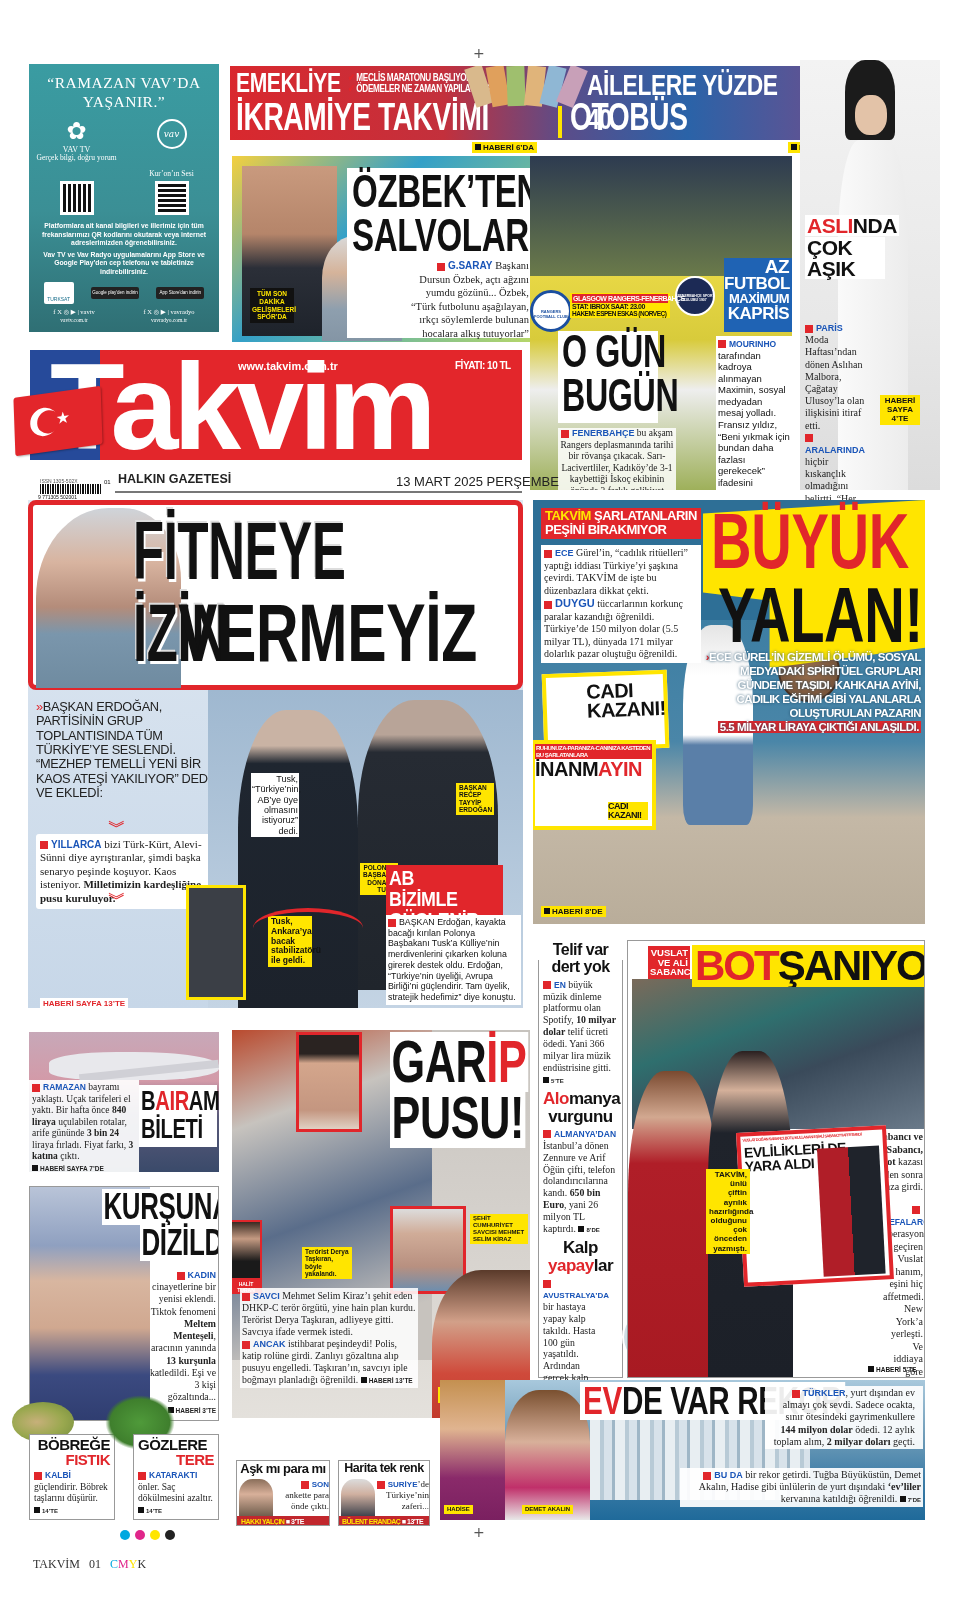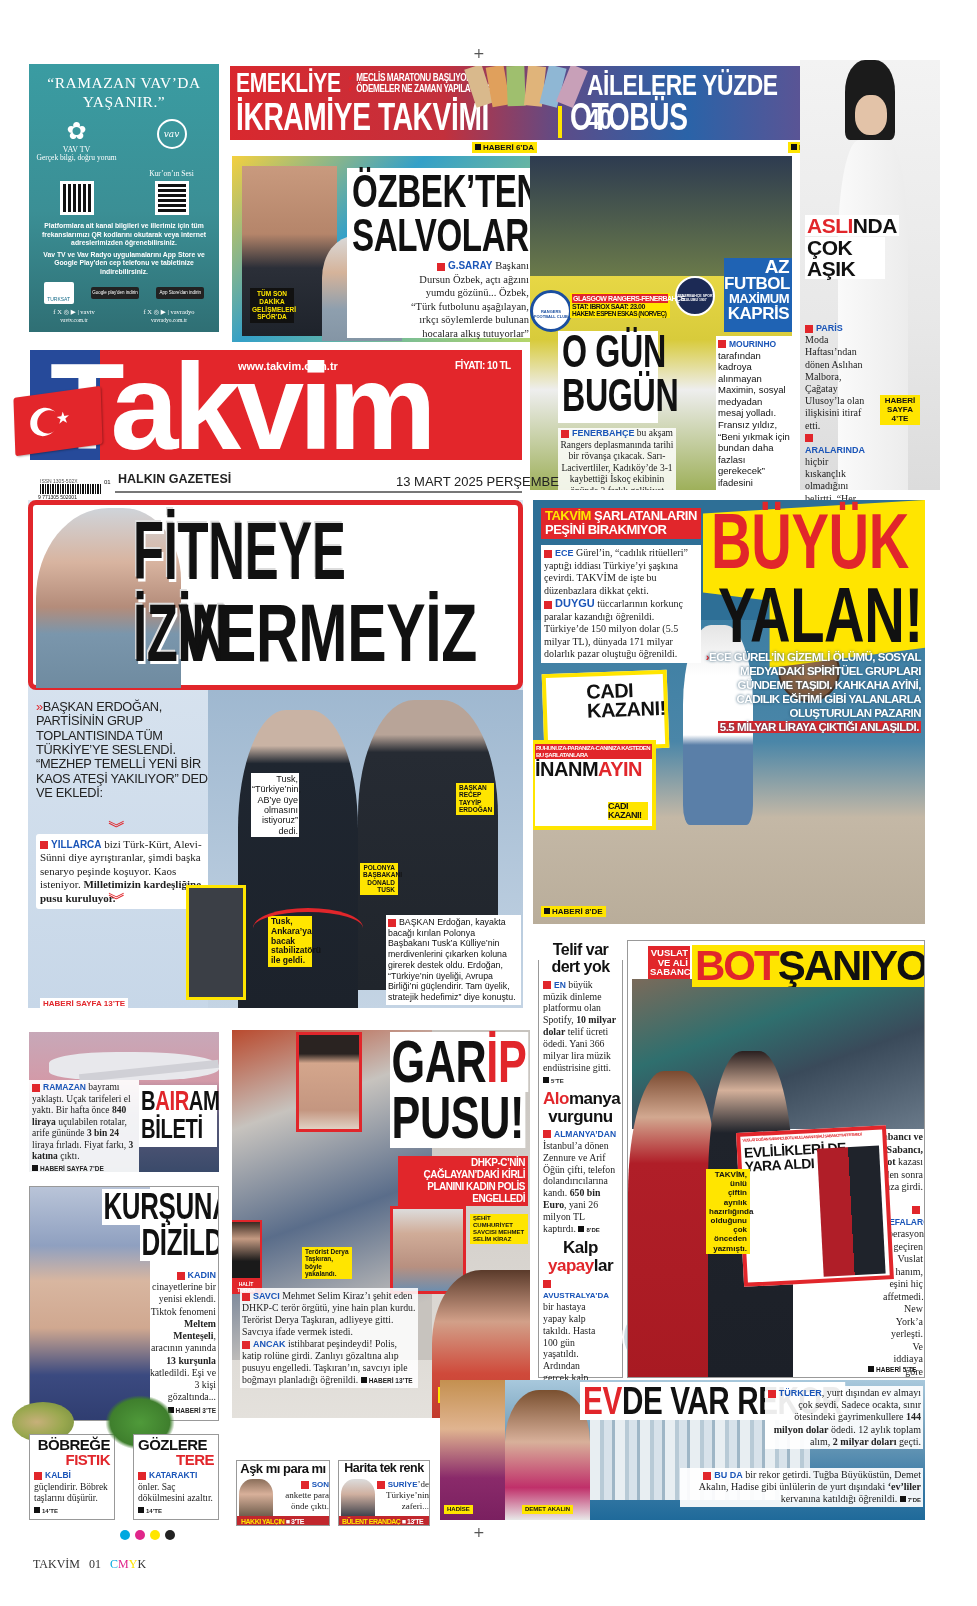--- a/index.html
+++ b/index.html
@@ -157,20 +157,24 @@
   <div class="abs" style="left:180px;top:190px;width:315px;height:318px;background:linear-gradient(180deg,#9fb8d0 0%,#c4d4e4 100%)">
     <div style="position:absolute;left:30px;top:20px;width:120px;height:298px;background:linear-gradient(180deg,#c9b3a4 0%,#c9b3a4 12%,#1f2630 18%,#1c222b 100%);border-radius:40% 40% 0 0"></div>
     <div style="position:absolute;left:150px;top:10px;width:140px;height:290px;background:linear-gradient(180deg,#b8a498 0%,#b8a498 12%,#262b33 18%,#20252c 100%);border-radius:40% 40% 0 0"></div>
   </div>
   <div class="abs sans" style="left:223px;top:273px;width:48px;background:#fff;font-size:9px;line-height:1.15;padding:1px;text-align:right">Tusk, “Türkiye’nin, AB’ye üye olmasını istiyoruz” dedi.</div>
   <div class="abs ybox" style="left:428px;top:283px;width:38px;font-size:6.5px">BAŞKAN RECEP TAYYİP ERDOĞAN</div>
   <div class="abs ybox" style="left:332px;top:363px;width:38px;font-size:6.5px;text-align:right">POLONYA BAŞBAKANI DONALD TUSK</div>
   <div class="abs" style="left:158px;top:385px;width:60px;height:115px;background:#3b3f46;border:3px solid #ffe500"></div>
   <div class="abs ybox" style="left:240px;top:416px;width:44px;font-size:8.5px">Tusk, Ankara’ya bacak stabilizatörü ile geldi.</div>
   <div class="abs" style="left:225px;top:408px;width:110px;height:40px;border-top:4px solid #e1262b;border-radius:60% 60% 0 0"></div>
+  <div class="abs" style="left:358px;top:365px;width:117px;background:#e1262b;padding:2px 3px">
+    <div class="cond" style="color:#fff;font-size:21px;line-height:1;transform:scaleX(0.85)">AB BİZİMLE</div>
+    <div class="cond" style="color:#fff;font-size:21px;line-height:1;transform:scaleX(0.85)">GÜÇLENİR</div>
+  </div>
   <div class="abs sans" style="left:358px;top:415px;width:135px;background:#fff;font-size:8.8px;line-height:1.22;padding:2px"><span class="sq"></span><span>BAŞKAN</span> <span>Erdoğan, kayakta bacağı kırılan Polonya Başbakanı Tusk’a Külliye’nin merdivenlerini çıkarken koluna girerek destek oldu. Erdoğan, “Türkiye’nin üyeliği, Avrupa Birliği’ni güçlendirir. Tam üyelik, stratejik hedefimiz” diye konuştu.</span></div>
 </div>
 
 <div class="abs" style="left:533px;top:500px;width:392px;height:424px;background:#2e6f96;overflow:hidden">
   <div class="abs" style="left:0;top:120px;width:392px;height:304px;background:linear-gradient(180deg,#3d7ea3 0%,#4a86a8 40%,#c4b8a6 65%,#b9ad9a 100%)"></div>
   <div class="abs" style="left:245px;top:140px;width:62px;height:62px;border-radius:50%;background:radial-gradient(circle,#9b6f4c,#6b4a32);border:2px solid #4a3020"></div>
   <div class="abs" style="left:150px;top:125px;width:70px;height:200px;background:linear-gradient(180deg,#e5e5e5 0%,#fff 25%,#fff 55%,#5a7fa8 60%,#5a7fa8 100%);border-radius:40% 40% 10% 10%"></div>
   <div class="abs" style="left:8px;top:8px;background:#e1262b;padding:1px 4px">
     <div class="cond" style="color:#fff;font-size:13px;line-height:1.1;transform:none"><span style="color:#ffe500">TAKVİM</span> <span>ŞARLATANLARIN</span></div>
     <div class="cond" style="color:#fff;font-size:13px;line-height:1.1;transform:none">PEŞİNİ BIRAKMIYOR</div>
@@ -204,21 +208,20 @@
     <div class="cond" style="font-size:28px;line-height:1;transform:scaleX(0.72)"><span>B</span><span style="color:#e1262b">AIR</span><span>AM</span></div>
     <div class="cond" style="font-size:28px;line-height:1;transform:scaleX(0.72)">BİLETİ</div>
   </div>
 </div>
 
 <div class="abs" style="left:232px;top:1030px;width:298px;height:388px;background:linear-gradient(180deg,#c7c3be 0%,#d8d4cf 60%,#e4e1dc 100%);overflow:hidden">
   <div class="abs" style="left:0;top:0;width:200px;height:330px;background:linear-gradient(160deg,#b94a2e 0%,#c7c3be 25%,#5a6d8a 55%,#c7c3be 85%)"></div>
   <div class="abs" style="left:64px;top:2px;width:66px;height:100px;background:linear-gradient(180deg,#2a2321 0%,#2a2321 20%,#d4a68c 30%,#c49680 80%,#e0d0c4 100%);border:3px solid #e1262b"></div>
   <div class="abs cond" style="left:158px;top:2px;font-size:60px;line-height:1;transform:scaleX(0.72);background:#fff;padding:0 2px"><span>GAR</span><span style="color:#e1262b">İP</span></div>
   <div class="abs cond" style="left:158px;top:58px;font-size:60px;line-height:1;transform:scaleX(0.72);background:#fff;padding:0 2px">PUSU!</div>
-  <div class="abs cond" style="left:166px;top:126px;width:130px;background:#e1262b;color:#fff;font-size:10px;line-height:1.2;text-align:right;padding:1px 3px;transform:none">DHKP-C’NİN ÇAĞLAYAN’DAKİ KİRLİ PLANINI KADIN POLİS ENGELLEDİ</div>
   <div class="abs" style="left:158px;top:176px;width:76px;height:88px;background:linear-gradient(180deg,#dcdcdc 0%,#d0ac98 30%,#b89080 70%,#6e8eae 100%);border:3px solid #e1262b"></div>
   <div class="abs ybox" style="left:238px;top:184px;width:58px;font-size:6px">ŞEHİT CUMHURİYET SAVCISI MEHMET SELİM KİRAZ</div>
   <div class="abs ybox" style="left:70px;top:217px;width:50px;font-size:6.5px">Terörist Derya Taşkıran, böyle yakalandı.</div>
   <div class="abs" style="left:-2px;top:190px;width:32px;height:60px;background:linear-gradient(180deg,#3a2a22 0%,#c49a82 30%,#1a1a1a 70%);border:2px solid #e1262b"></div>
   <div class="abs" style="left:-2px;top:250px;width:32px;background:#e1262b;color:#fff;font-family:'Liberation Sans',sans-serif;font-weight:bold;font-size:5px;text-align:center;line-height:1.2;padding:1px">HALİT TURAN</div>
   <div class="abs" style="left:200px;top:240px;width:98px;height:148px;background:linear-gradient(180deg,#5a3a2a 0%,#d2a089 35%,#cf4a3b 70%,#c23a2c 100%);border-radius:50% 0 0 0"></div>
   <div class="abs ybox" style="left:206px;top:357px;width:40px;font-size:6px">TUBA BÜYÜKÜSTÜN</div>
   <div class="abs body-txt" style="left:8px;top:258px;width:178px;font-size:9.8px;line-height:1.22;background:rgba(255,255,255,0.88);padding:2px">
     <span class="sq"></span><span class="kw" style="font-size:9px">SAVCI</span> <span>Mehmet Selim Kiraz’ı şehit eden DHKP-C terör örgütü, yine hain plan kurdu. Terörist Derya Taşkıran, adliyeye gitti. Savcıya ifade vermek istedi.</span><br>
     <span class="sq"></span><span class="kw" style="font-size:9px">ANCAK</span> <span>istihbarat peşindeydi! Polis, katip rolüne girdi. Zanlıyı gözaltına alıp pusuyu engelledi. Taşkıran’ın, savcıyı iple boğmayı planladığı öğrenildi.</span> <span class="ref" style="font-size:6.5px">HABERİ 13’TE</span>
@@ -290,21 +293,21 @@
   <div class="abs ybox" style="left:78px;top:228px;width:44px;font-size:8px;text-align:right">TAKVİM, ünlü çiftin ayrılık hazırlığında olduğunu çok önceden yazmıştı.</div>
 </div>
 
 <div class="abs" style="left:440px;top:1380px;width:485px;height:140px;background:linear-gradient(180deg,#a8c8dc 0%,#6f9cb8 40%,#3f7ea8 70%,#1f6a9a 100%);overflow:hidden">
   <div class="abs" style="left:0;top:0;width:65px;height:140px;background:linear-gradient(180deg,#c49050 0%,#e0b490 35%,#8a2a6a 70%,#7a2060 100%)"></div>
   <div class="abs" style="left:65px;top:10px;width:85px;height:130px;background:linear-gradient(180deg,#7a5030 0%,#d8b09a 40%,#c0306a 75%,#e8e8e8 100%);border-radius:40% 40% 0 0"></div>
   <div class="abs ybox" style="left:4px;top:125px;font-size:6px">HADİSE</div>
   <div class="abs ybox" style="left:82px;top:125px;font-size:6px">DEMET AKALIN</div>
   <div class="abs" style="left:150px;top:40px;width:220px;height:80px;background:repeating-linear-gradient(90deg,#e8eef2 0 10px,#b8cad6 10px 14px,#d8e2ea 14px 22px,#9fb6c6 22px 25px)"></div>
   <div class="abs cond" style="left:140px;top:2px;font-size:38px;line-height:1;background:#fff;padding:0 4px;transform:scaleX(0.78)"><span style="color:#e1262b">EV</span><span>DE VAR REKOR</span></div>
-  <div class="abs body-txt" style="left:325px;top:6px;width:158px;font-size:10px;line-height:1.22;text-align:right;background:rgba(255,255,255,0.92);padding:1px 2px">
+  <div class="abs body-txt" style="left:325px;top:6px;width:158px;font-size:10px;line-height:1.22;text-align:right;background:rgba(255,255,255,0.92);padding:1px 8px">
     <span class="sq"></span><span class="kw" style="font-size:9px">TÜRKLER</span><span>, yurt dışından ev almayı çok sevdi. Sadece ocakta, sınır ötesindeki gayrimenkullere</span> <b>144 milyon dolar</b> <span>ödedi. 12 aylık toplam alım,</span> <b>2 milyar doları</b> <span>geçti.</span>
   </div>
   <div class="abs body-txt" style="left:240px;top:88px;width:243px;font-size:10px;line-height:1.22;text-align:right;background:rgba(255,255,255,0.92);padding:1px 2px">
     <span class="sq"></span><span class="kw" style="font-size:9px">BU DA</span> <span>bir rekor getirdi. Tuğba Büyüküstün, Demet Akalın, Hadise gibi ünlülerin de yurt dışındaki</span> <b>‘ev’liler</b> <span>kervanına katıldığı öğrenildi.</span> <span class="ref" style="font-size:6px">7’DE</span>
   </div>
 </div>
 
 <div class="abs" style="left:120px;top:1530px;display:flex;gap:5px">
   <div style="width:10px;height:10px;border-radius:50%;background:#00a8e0"></div>
   <div style="width:10px;height:10px;border-radius:50%;background:#e0268a"></div>

